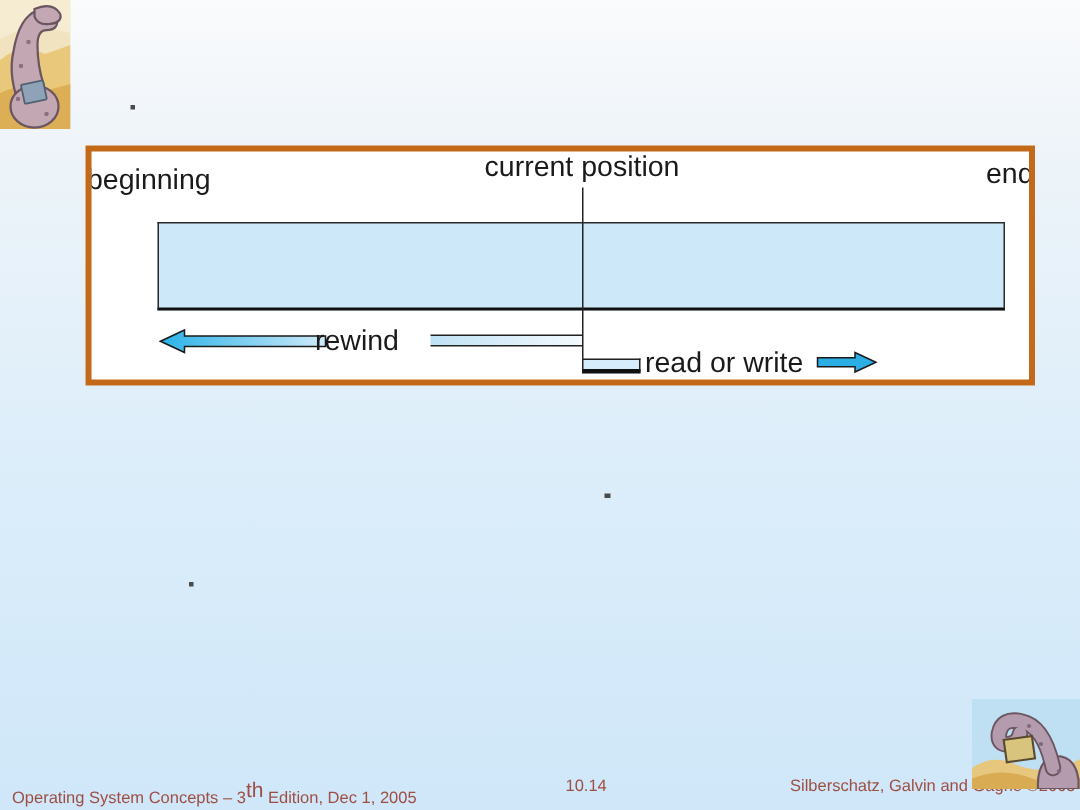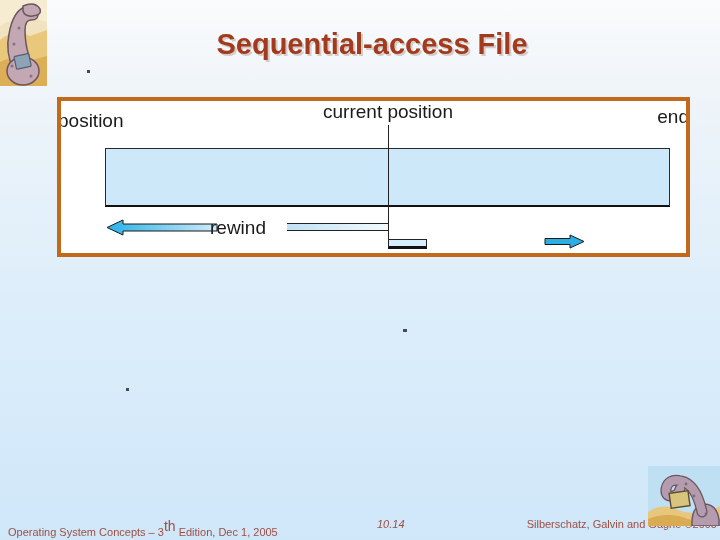--- a/index.html
+++ b/index.html
@@ -74,21 +74,21 @@
   }
   .rw-arrow { position: absolute; left: 483px; top: 133px; }
 
   
   .footer-text {
     position: absolute; top: 518px;
     font-size: 11px; color: #9e4f43; white-space: nowrap;
   }
   .footer-left  { left: 8px; }
   .footer-left sup { font-size: 14px; vertical-align: super; }
-  .footer-page  { left: 377px; font-style: italic; }
+  .footer-page  { left: 377px; }
   .footer-right { right: 3px; }
 </style>
 </head>
 <body>
 
 <div class="slide">
 
   <div class="corner-img top-left">
     <svg width="47" height="86" viewBox="0 0 47 86">
       <rect width="47" height="86" fill="#f2e3c0"></rect>
@@ -99,50 +99,48 @@
       <path d="M23,6 Q35,1 40,9 Q42,15 33,16 Q25,17 23,11 Z" fill="#c3a8b4" stroke="#6b5560" stroke-width="1.5"></path>
       <ellipse cx="23" cy="71" rx="16" ry="14" fill="#c3a8b4" stroke="#6b5560" stroke-width="1.5"></ellipse>
       <rect x="15" y="55" width="15" height="13" rx="1" transform="rotate(-12 22 61)" fill="#8fa3b8" stroke="#51616f" stroke-width="1.2"></rect>
       <circle cx="14" cy="44" r="1.5" fill="#8a7080"></circle>
       <circle cx="19" cy="28" r="1.5" fill="#8a7080"></circle>
       <circle cx="31" cy="76" r="1.5" fill="#8a7080"></circle>
       <circle cx="12" cy="66" r="1.5" fill="#8a7080"></circle>
     </svg>
   </div>
 
-  <div class="title-wrap">
-    <span class="title">Sequential-access File</span>
-  </div>
 
   <div class="dot d1"></div>
   <div class="dot d2"></div>
   <div class="dot d3"></div>
 
   <div class="diagram">
-    <div class="lbl lbl-beginning">position</div>
+    <div class="lbl lbl-beginning">beginning</div>
     <div class="lbl lbl-current">current position</div>
     <div class="lbl lbl-end">end</div>
 
     <div class="tape"></div>
     <div class="vline"></div>
 
     <svg class="rewind-arrow" width="112" height="17" viewBox="0 0 112 17">
       <defs>
         <linearGradient id="rewGrad" x1="0" y1="0" x2="1" y2="0">
           <stop offset="0" stop-color="#29b2e8"></stop>
           <stop offset="1" stop-color="#cfeaf9"></stop>
         </linearGradient>
       </defs>
       <polygon points="1,8.5 17,1 17,5 111,5 111,12 17,12 17,16" fill="url(#rewGrad)" stroke="#1a1a1a" stroke-width="1"></polygon>
     </svg>
 
     <div class="lbl lbl-rewind">rewind</div>
     <div class="rewind-bar-right"></div>
 
     <div class="rw-minibar"></div>
+    <div class="lbl lbl-readwrite">read or write</div>
 
     <svg class="rw-arrow" width="41" height="15" viewBox="0 0 41 15">
       <polygon points="1,4.5 26,4.5 26,1 40,7.5 26,14 26,10.5 1,10.5" fill="#2aaee4" stroke="#1a1a1a" stroke-width="1"></polygon>
     </svg>
   </div>
 
   <div class="footer-text footer-left">
     <span>Operating System Concepts – 3</span><sup>th</sup><span> Edition, Dec 1, 2005</span>
   </div>
   <div class="footer-text footer-page">10.14</div>

